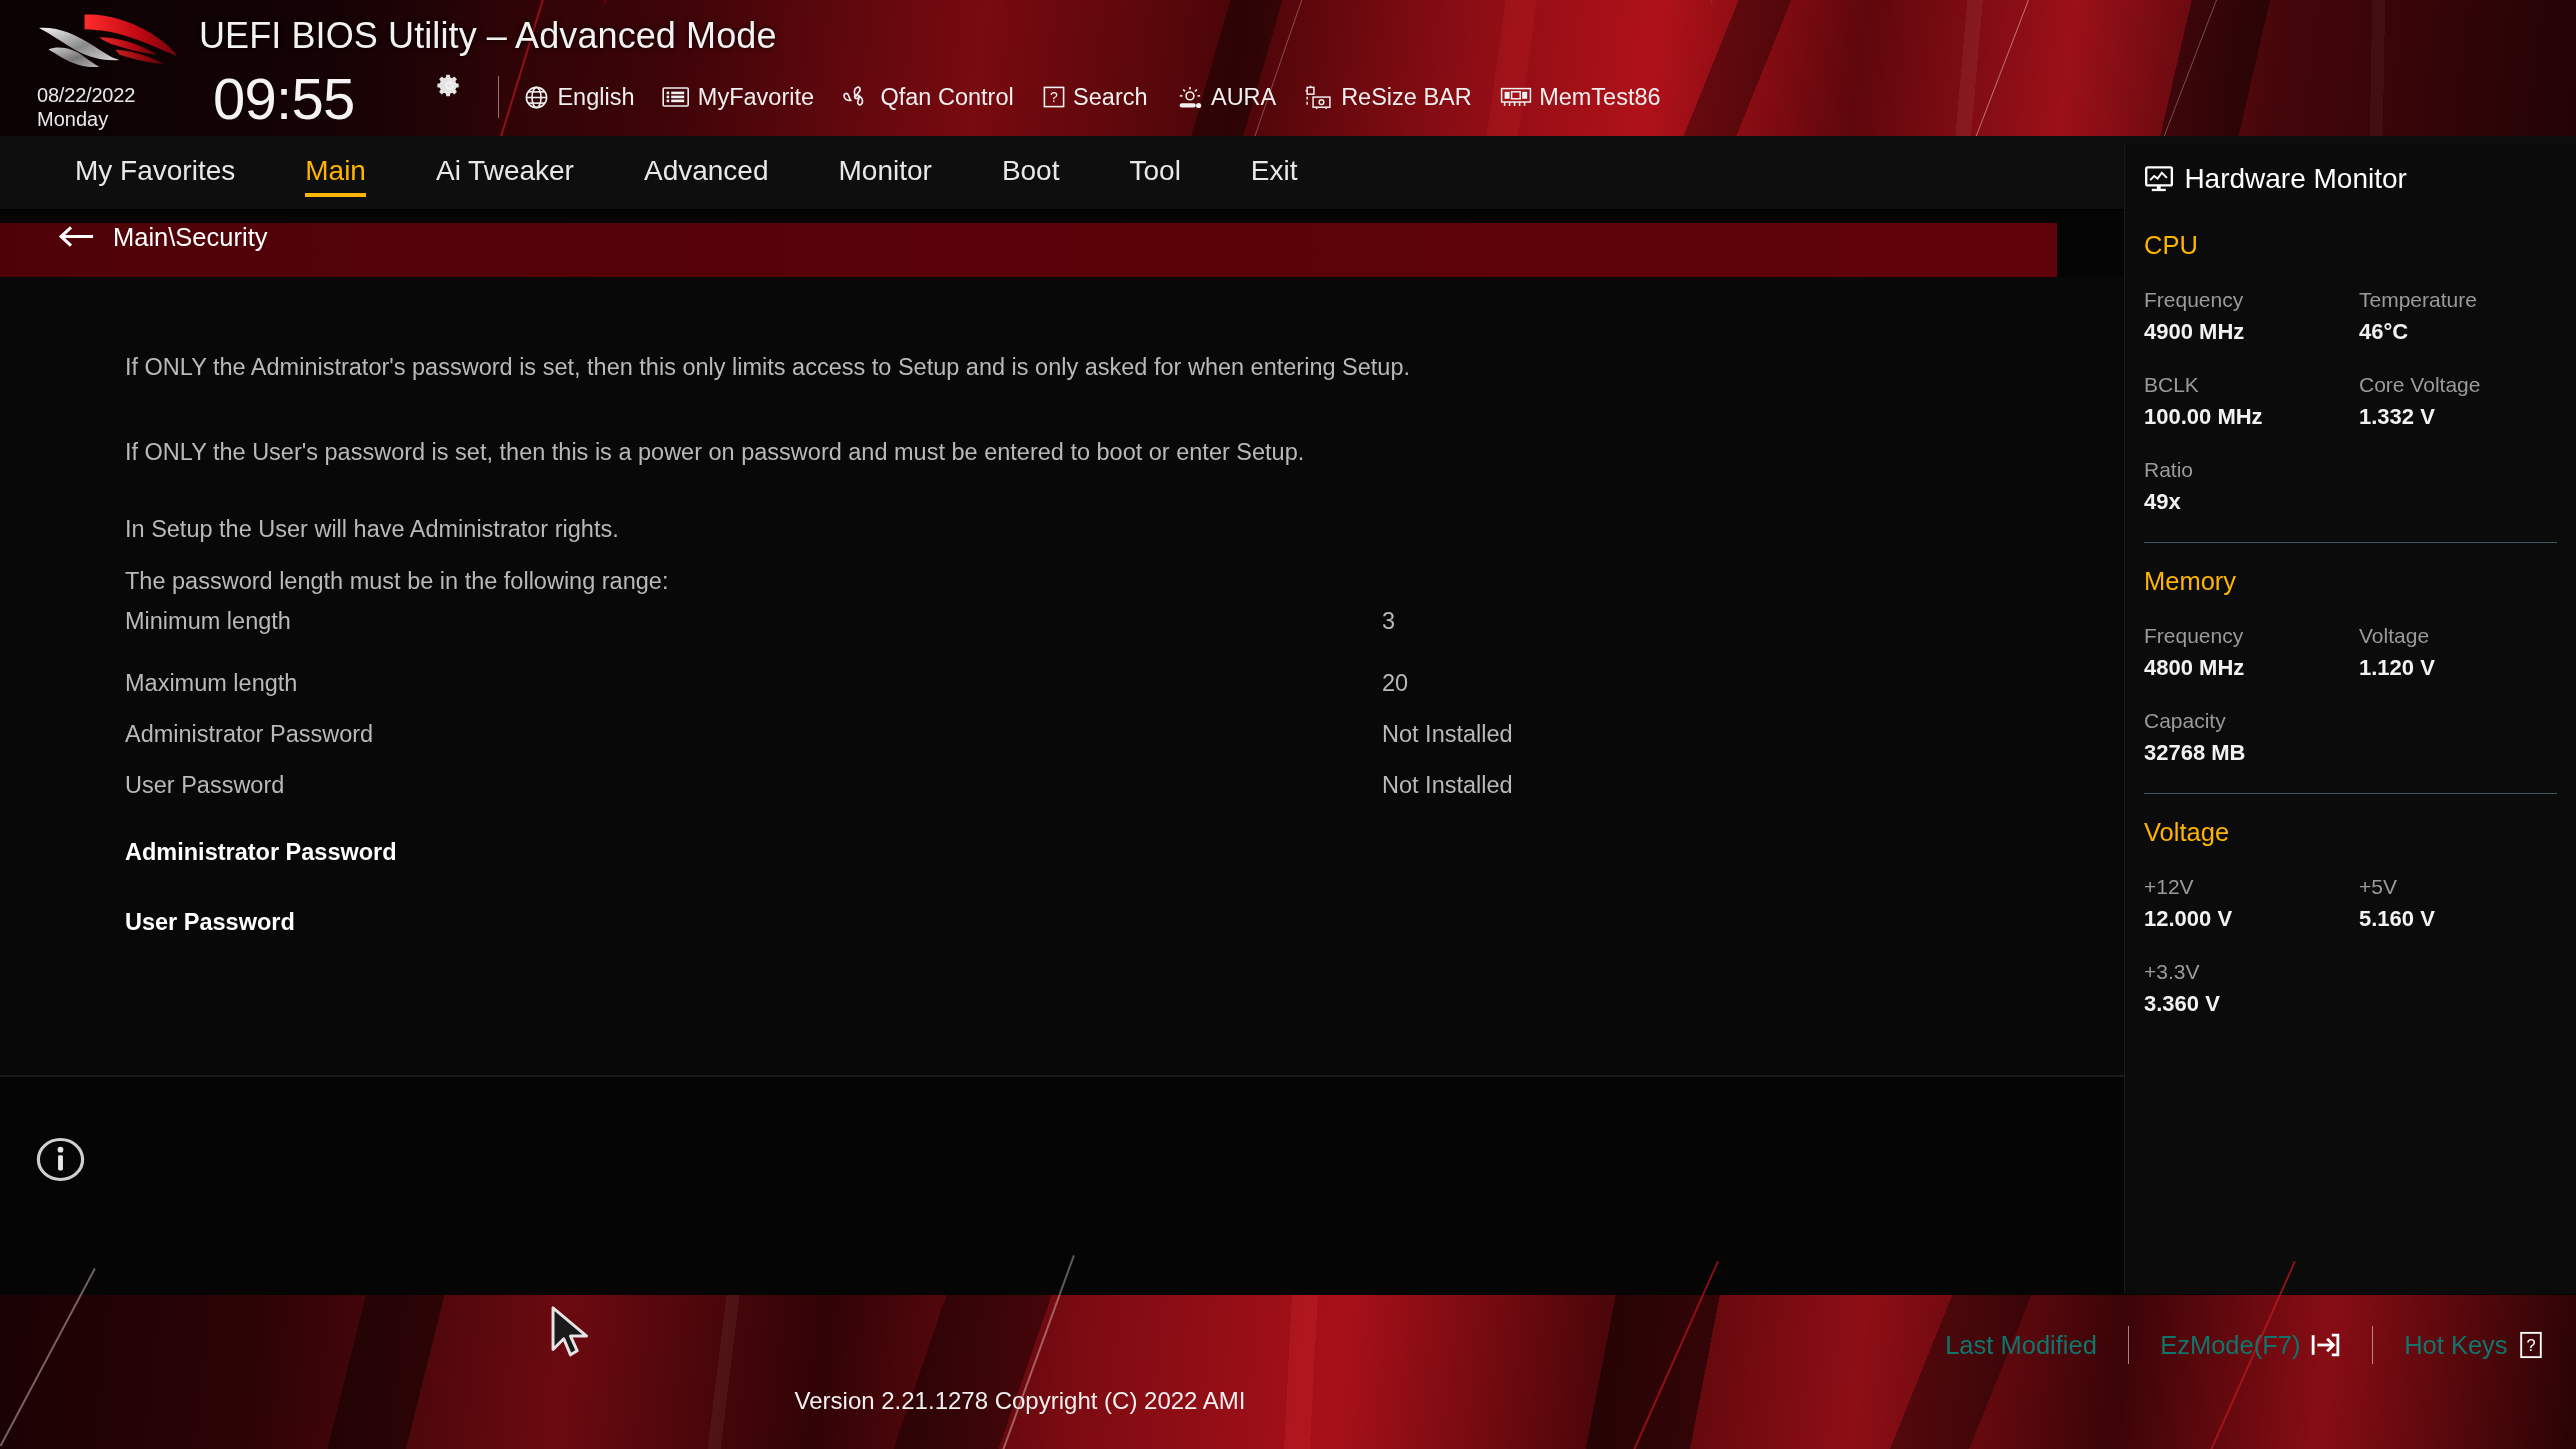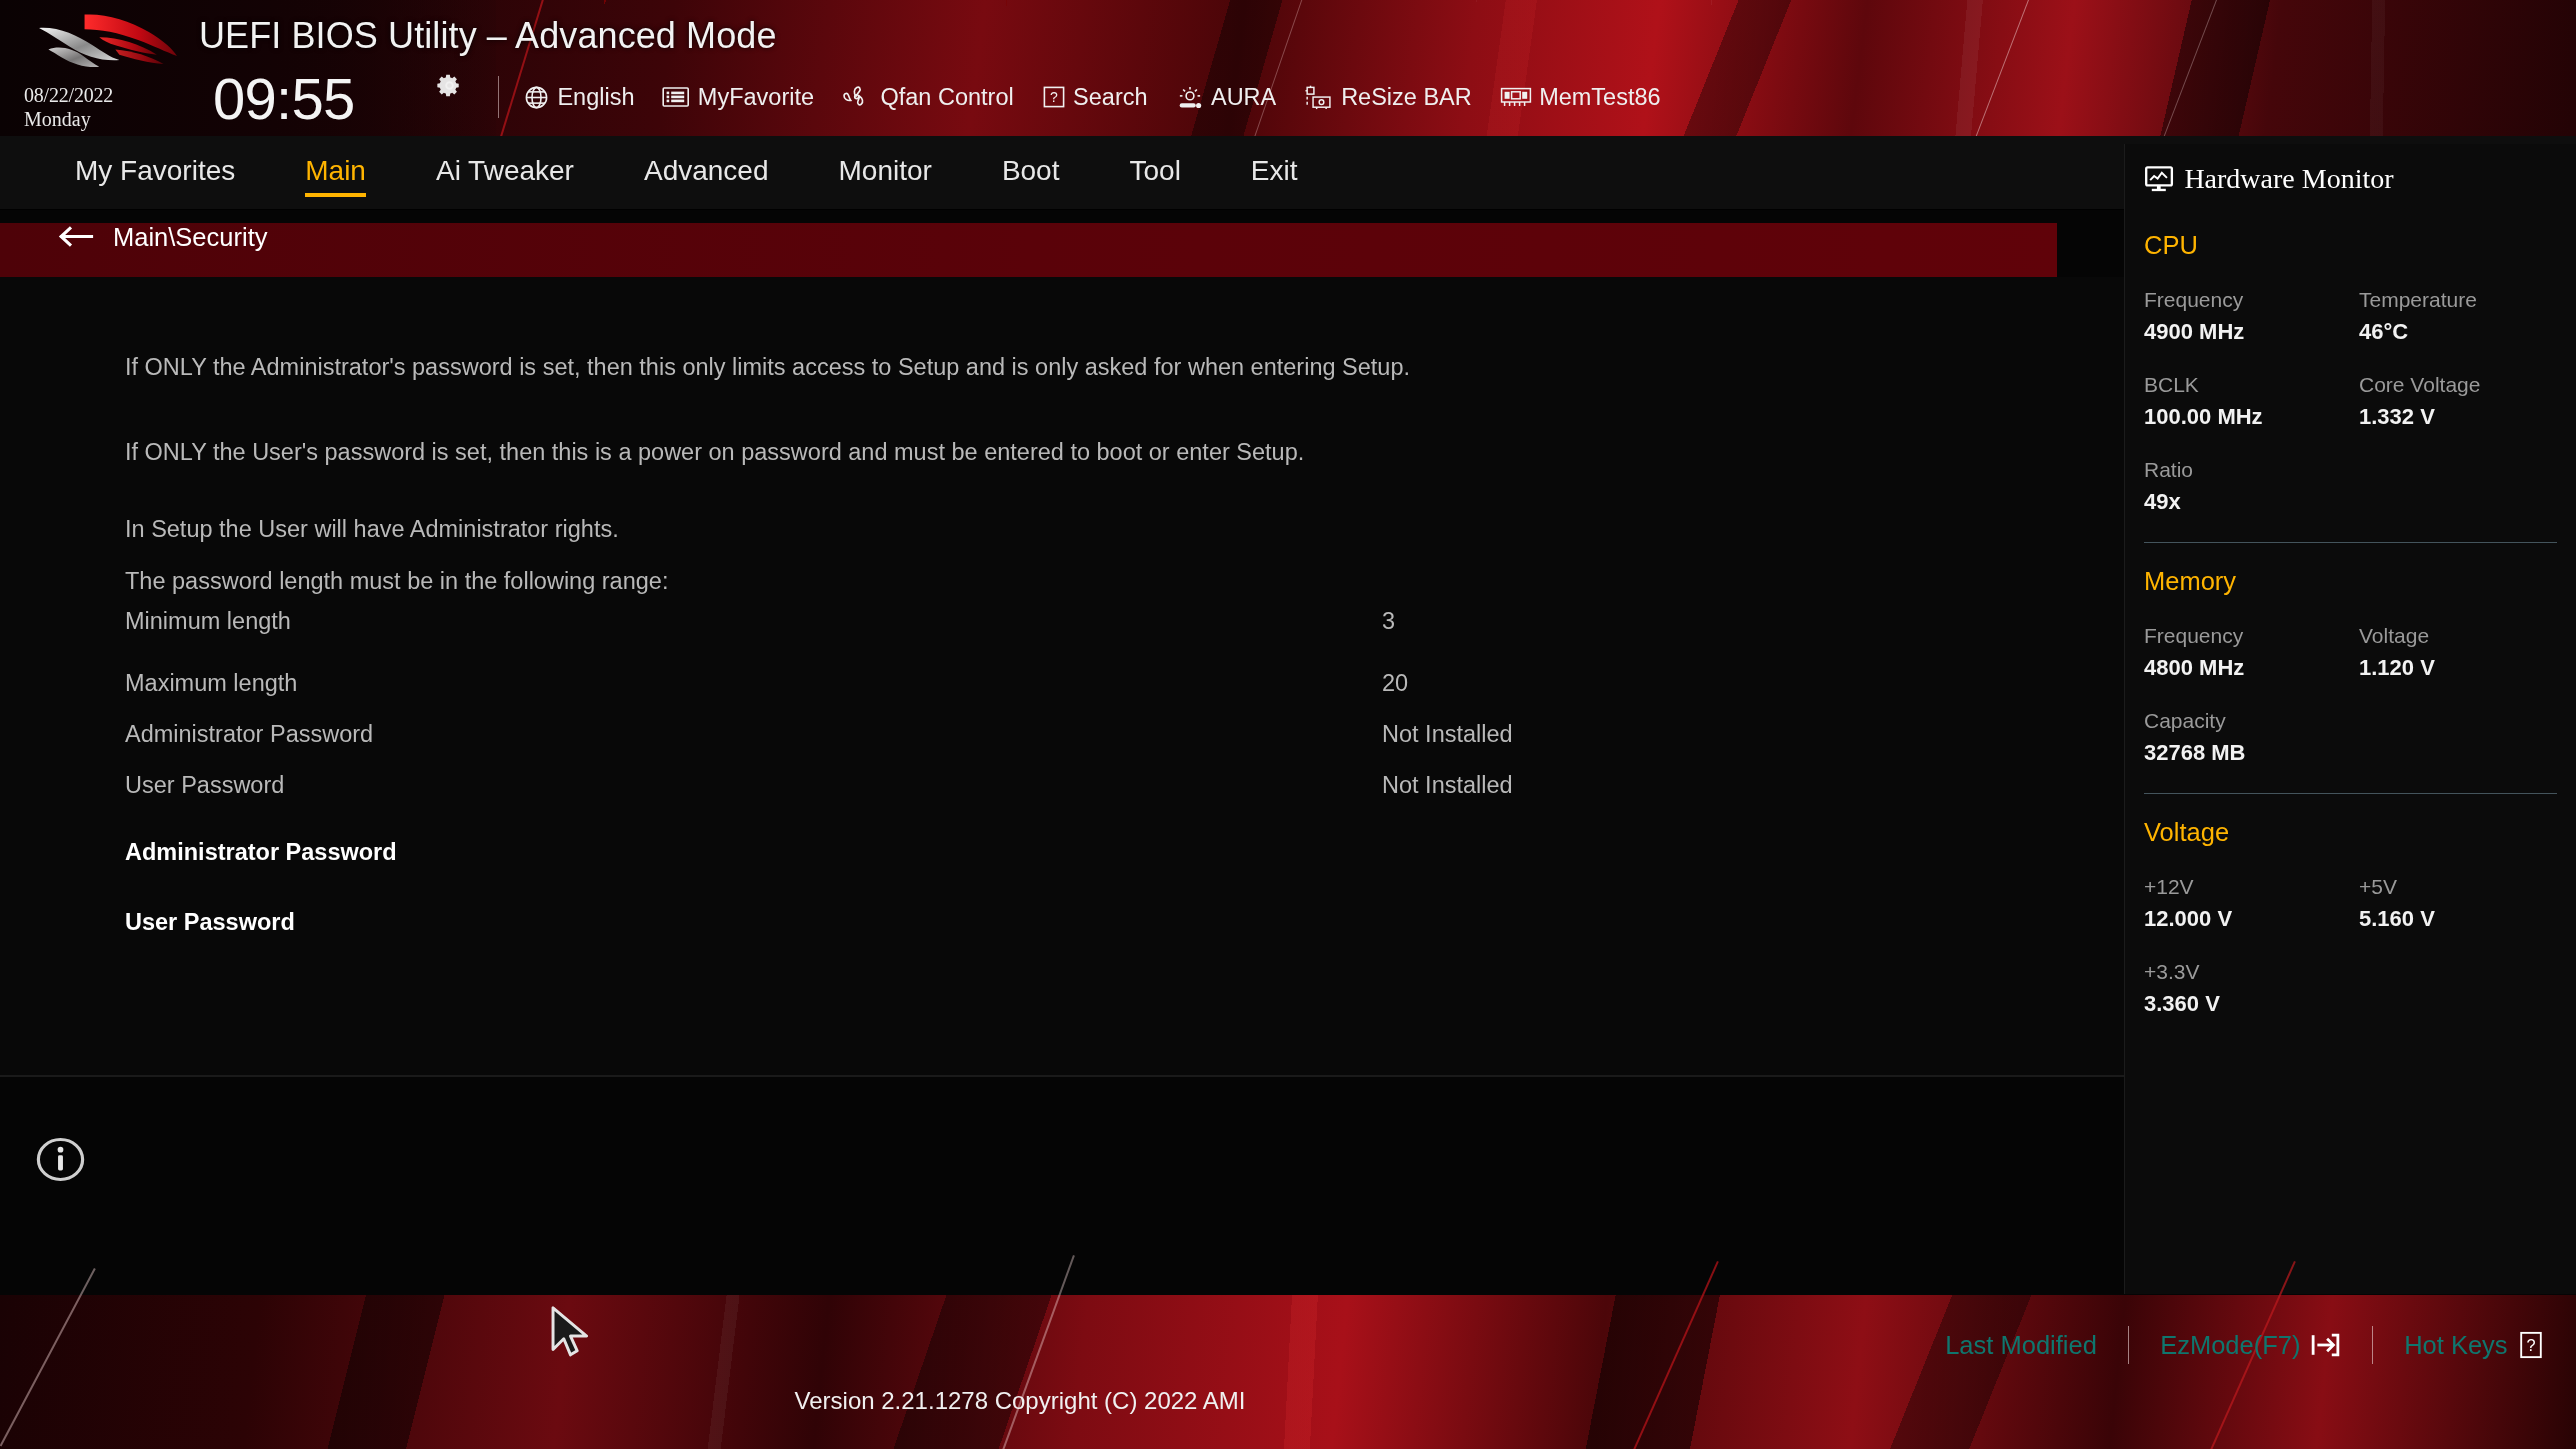--- a/index.html
+++ b/index.html
@@ -63,21 +63,21 @@
 
   
   #rog-logo { position:absolute; left:35px; top:9.4px; width:144px; height:62px; }
 
   #app-title {
     position:absolute; left:199px; top:14.8px;
     font-size:36px; color:#f2f2f2; letter-spacing:0.1px; font-weight:400;
     text-shadow:0 0 5.4px rgba(0,0,0,0.9);
   }
 
-  #datetime { position:absolute; left:24px; top:83px; width:168px;font-family:Liberation Serif, serif; }
+  #datetime { position:absolute; left:37px; top:83px; width:168px; }
   #dt-date { font-size:20px; color:#e9e9e9; line-height:24px; letter-spacing:-0.2px; }
   #dt-day  { font-size:20px; color:#e9e9e9; line-height:24px; }
   #clock {
     position:absolute; left:213px; top:70px;
     font-size:58px; color:#f4f4f4; font-weight:300; letter-spacing:-0.7px; line-height:58px;
   }
   #clock-gear { position:absolute; left:436px; top:72px; width:27px; height:27px; }
 
   #hdr-sep {
     position:absolute; left:498px; top:76px; width:1.3px; height:42px;
@@ -144,21 +144,21 @@
   #info-icon { position:absolute; left:35px; top:1134px; width:51px; height:51px; }
 
   
   #hwmon {
     position:absolute; left:2124px; top:144px; width:452px; height:1150px;
     background:#0b0b0b;
     border-left:1.3px solid #1c1c1c;
     padding:19px 0 0 0;
   }
   #hwmon-head {
-    display:flex; align-items:center; gap:9.4px; padding-left:19px; margin-bottom:36px;font-family:Liberation Serif, serif;
+    display:flex; align-items:center; gap:9.4px; padding-left:19px; margin-bottom:36px;
   }
   #hwmon-title { font-size:28px; color:#ffffff; }
   .hw-section { padding-left:19px; }
   .hw-group-title {
     font-size:25.5px; color:#ffb400; margin-bottom:27px; font-weight:400;
   }
   .hw-pair { display:flex; margin-bottom:27px; }
   .hw-cell { width:215px; }
   .hw-label { font-size:21px; color:#9a9a9a; line-height:25.5px; margin-bottom:5.4px; }
   .hw-value { font-size:22px; color:#f2f2f2; line-height:27px; font-weight:bold; }

